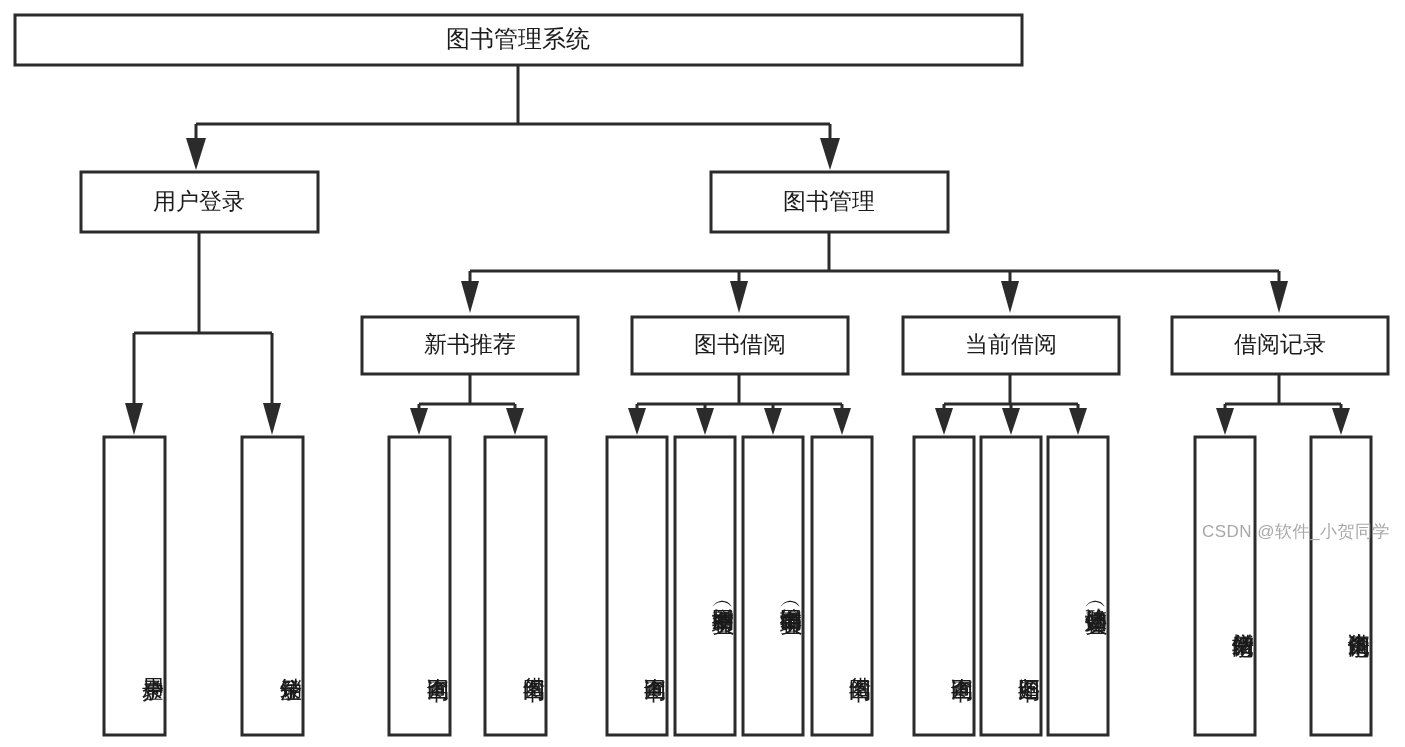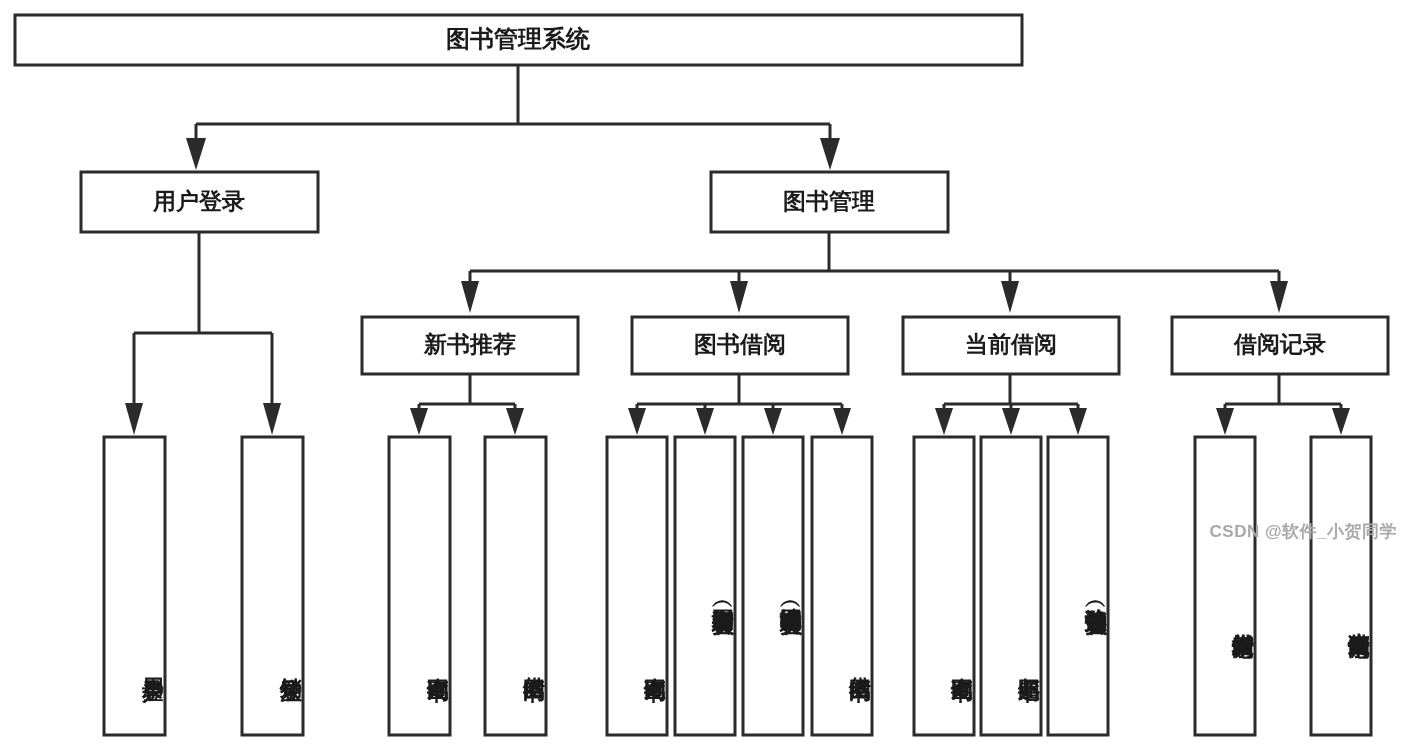--- a/index.html
+++ b/index.html
@@ -10,21 +10,20 @@
   body {
     width: 1405px;
     height: 747px;
     font-family: "Liberation Sans", "DejaVu Sans", sans-serif;
     overflow: hidden;
   }
   #diagram-root {
     position: relative;
     width: 1405px;
     height: 549px;
-    font-weight: bold;
   }
   svg#flow-svg {
     position: absolute;
     top: 0;
     left: 0;
     width: 1405px;
     height: 747px;
   }
   .node-rect {
     fill: #ffffff;
@@ -63,21 +62,21 @@
     text-orientation: upright;
     font-size: 22px;
     line-height: 1.06;
     color: #1b1b1b;
     letter-spacing: 1px;
     white-space: nowrap;
     pointer-events: none;
   }
   .watermark {
     position: absolute;
-    right: 8px;
+    right: 15px;
     bottom: 6px;
     font-family: "Liberation Sans", "DejaVu Sans", sans-serif;
     font-size: 17px;
     color: #a8a8a8;
     letter-spacing: 0.5px;
     white-space: nowrap;
   }
 </style>
 </head>
 <body>

